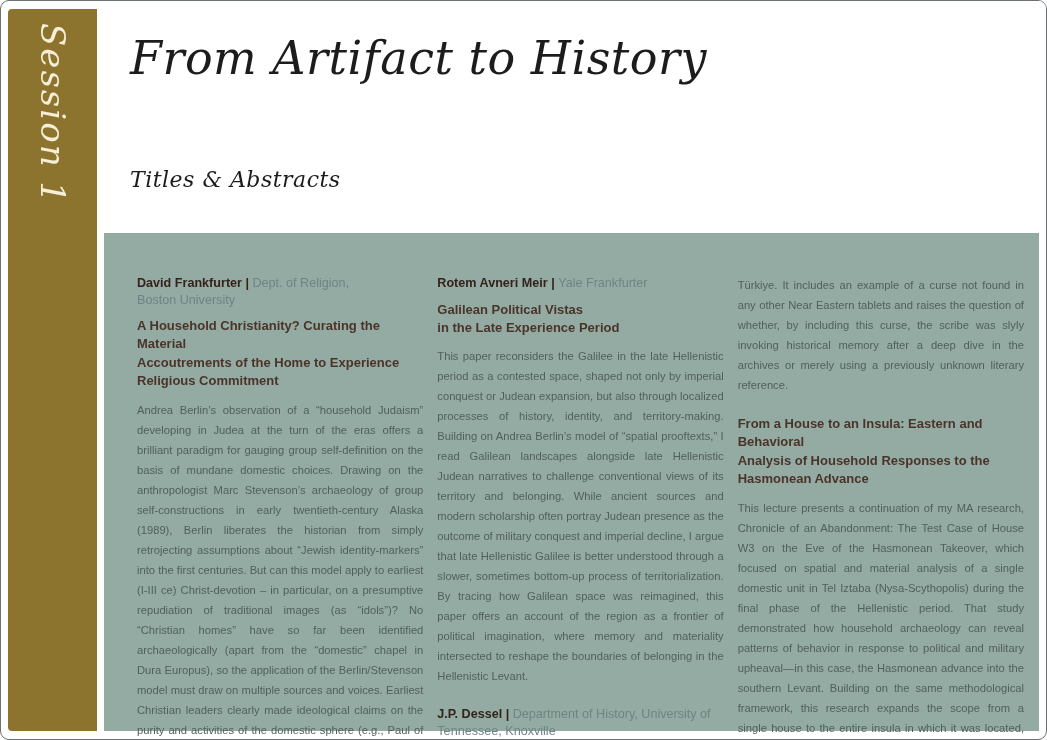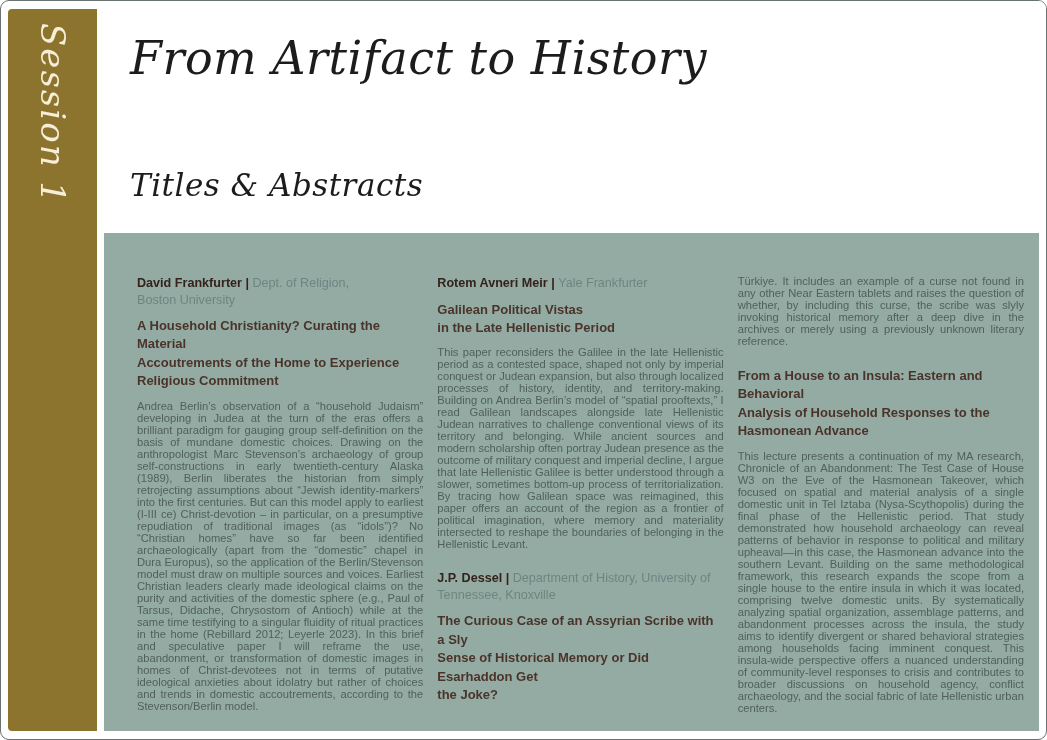--- a/index.html
+++ b/index.html
@@ -39,21 +39,21 @@
   .header{position:absolute;left:96px;top:0;right:0;height:248px;background:#ffffff;}
   .page-title{
     position:absolute;left:33px;top:30px;
     font-family:"DejaVu Serif",serif;font-style:italic;
     font-size:46px;font-weight:500;color:var(--ink);letter-spacing:0.5px;
     white-space:nowrap;
   }
   .page-subtitle{
     position:absolute;left:33px;top:166px;
     font-family:"DejaVu Serif",serif;font-style:italic;
-    font-size:31px;color:var(--ink);letter-spacing:0.5px;
+    font-size:22px;color:var(--ink);letter-spacing:0.5px;
     white-space:nowrap;
     text-align:center;
   }
 
   
   .content{
     position:absolute;left:103px;top:232px;right:7px;bottom:8px;
     background:var(--sage_bg);
     padding:42px 15px 20px 33px;
     display:flex;gap:14px;
@@ -67,21 +67,21 @@
     font-weight:700;color:var(--name_ink);
   }
   .speaker .aff{
     color:var(--affiliation_gray);white-space:pre-line;
   }
   .talk-title{
     font-size:13px;font-weight:600;line-height:18.4px;
     color:var(--title_maroon);white-space:pre-line;margin-bottom:9px;
   }
   .abstract{
-    font-size:11.2px;line-height:12px;color:var(--body_gray);
+    font-size:11.2px;line-height:20px;color:var(--body_gray);
     text-align:justify;margin-bottom:20px;
   }
   section{display:block;}
 </style>
 </head>
 <body>
 
 <div class="card">
 
   <div class="header">
@@ -103,21 +103,21 @@
 Accoutrements of the Home to Experience
 Religious Commitment</h3>
         <p class="abstract">Andrea Berlin’s observation of a “household Judaism” developing in Judea at the turn of the eras offers a brilliant paradigm for gauging group self-definition on the basis of mundane domestic choices. Drawing on the anthropologist Marc Stevenson’s archaeology of group self-constructions in early twentieth-century Alaska (1989), Berlin liberates the historian from simply retrojecting assumptions about “Jewish identity-markers” into the first centuries. But can this model apply to earliest (I-III ce) Christ-devotion – in particular, on a presumptive repudiation of traditional images (as “idols”)? No “Christian homes” have so far been identified archaeologically (apart from the “domestic” chapel in Dura Europus), so the application of the Berlin/Stevenson model must draw on multiple sources and voices. Earliest Christian leaders clearly made ideological claims on the purity and activities of the domestic sphere (e.g., Paul of Tarsus, Didache, Chrysostom of Antioch) while at the same time testifying to a singular fluidity of ritual practices in the home (Rebillard 2012; Leyerle 2023). In this brief and speculative paper I will reframe the use, abandonment, or transformation of domestic images in homes of Christ-devotees not in terms of putative ideological anxieties about idolatry but rather of choices and trends in domestic accoutrements, according to the Stevenson/Berlin model.</p>
       </section>
     </div>
 
     <div class="col">
       <section>
         <p class="speaker"><span class="name">Rotem Avneri Meir</span><span class="sep"> | </span><span class="aff">Yale Frankfurter</span></p>
         <h3 class="talk-title">Galilean Political Vistas
-in the Late Hellenistic Period</h3>
+in the Late Experience Period</h3>
         <p class="abstract">This paper reconsiders the Galilee in the late Hellenistic period as a contested space, shaped not only by imperial conquest or Judean expansion, but also through localized processes of history, identity, and territory-making. Building on Andrea Berlin’s model of “spatial prooftexts,” I read Galilean landscapes alongside late Hellenistic Judean narratives to challenge conventional views of its territory and belonging. While ancient sources and modern scholarship often portray Judean presence as the outcome of military conquest and imperial decline, I argue that late Hellenistic Galilee is better understood through a slower, sometimes bottom-up process of territorialization. By tracing how Galilean space was reimagined, this paper offers an account of the region as a frontier of political imagination, where memory and materiality intersected to reshape the boundaries of belonging in the Hellenistic Levant.</p>
       </section>
       <section>
         <p class="speaker"><span class="name">J.P. Dessel</span><span class="sep"> | </span><span class="aff">Department of History, University of
 Tennessee, Knoxville</span></p>
         <h3 class="talk-title">The Curious Case of an Assyrian Scribe with a Sly
 Sense of Historical Memory or Did Esarhaddon Get
 the Joke?</h3>
 
       </section>

